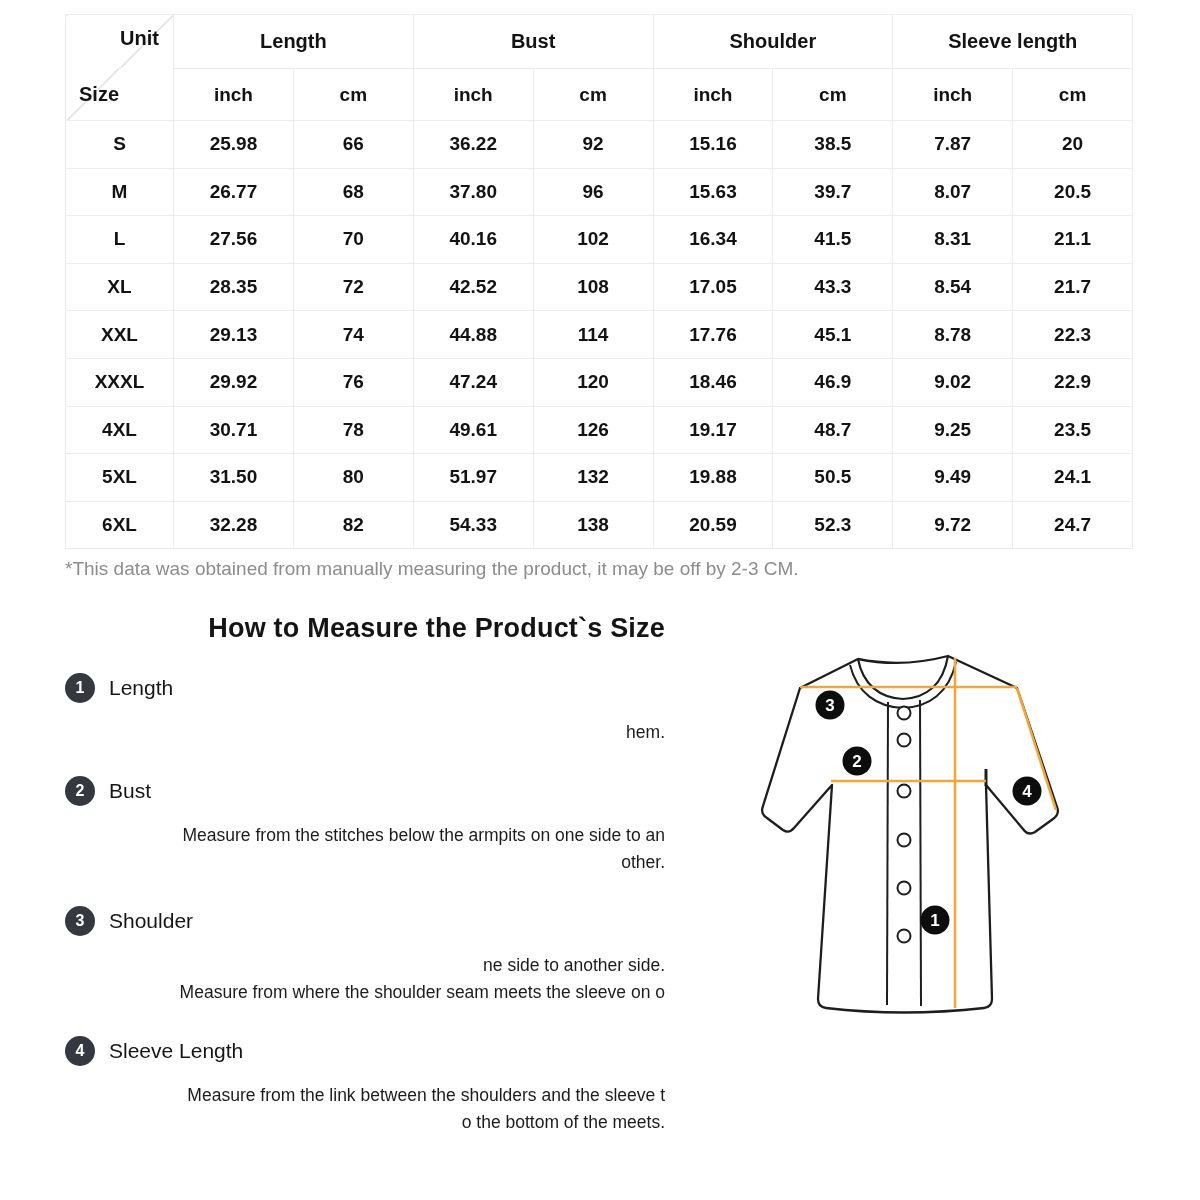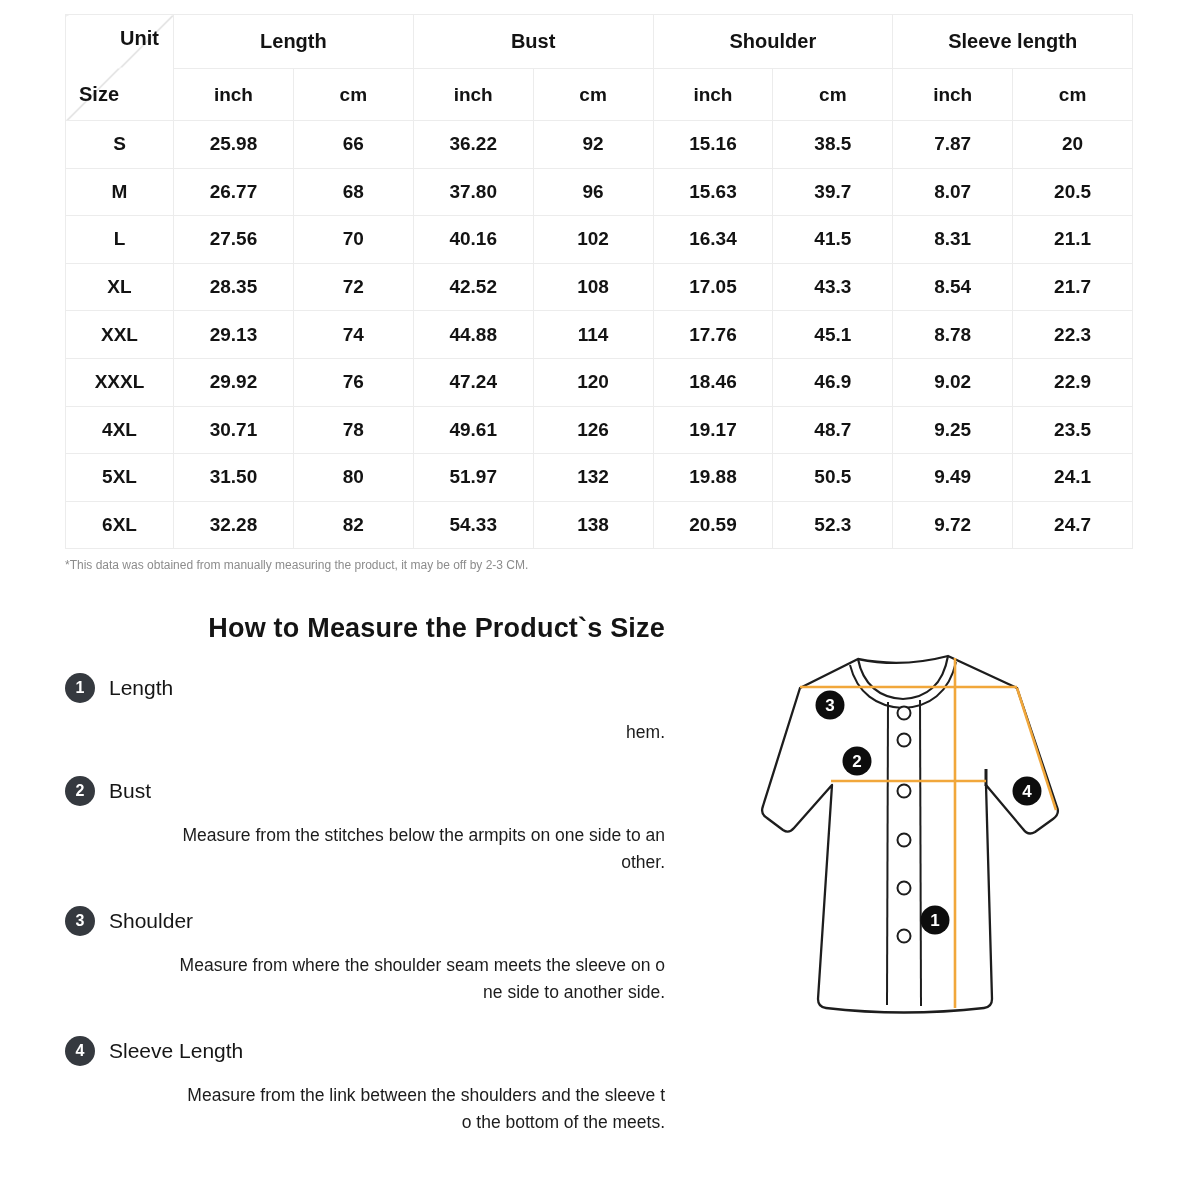--- a/index.html
+++ b/index.html
@@ -30,21 +30,21 @@
       transparent calc(50% - 0.7px),
       #dedede calc(50% - 0.7px),
       #dedede calc(50% + 0.7px),
       transparent calc(50% + 0.7px));
   }
   .corner-unit{position:absolute;top:12px;right:14px;font-size:20px;font-weight:700;text-align:right;}
   .corner-size{position:absolute;bottom:14px;left:13px;font-size:20px;font-weight:700;}
   
   .footnote{
     position:absolute;left:65px;top:558px;width:900px;
-    font-size:12px;color:#8c8c8c;font-weight:400;
+    font-size:19px;color:#8c8c8c;font-weight:400;
   }
   
   .guide{position:absolute;left:65px;top:612px;width:600px;text-align:right;}
   .guide h2{
     margin:0;font-size:27px;line-height:32px;font-weight:600;color:#141414;
     letter-spacing:0.2px;
   }
   .guide-item{margin-top:29px;}
   .item-head{display:flex;align-items:center;gap:14px;}
   .step-badge{
@@ -224,22 +224,22 @@
       <div>other.</div>
     </div>
   </div>
 
   <div class="guide-item">
     <div class="item-head">
       <span class="step-badge">3</span>
       <span class="step-title">Shoulder</span>
     </div>
     <div class="step-desc">
+      <div>ne side to another side.</div>
       <div>Measure from where the shoulder seam meets the sleeve on o</div>
-      <div>ne side to another side.</div>
     </div>
   </div>
 
   <div class="guide-item">
     <div class="item-head">
       <span class="step-badge">4</span>
       <span class="step-title">Sleeve Length</span>
     </div>
     <div class="step-desc">
       <div>Measure from the link between the shoulders and the sleeve t</div>

